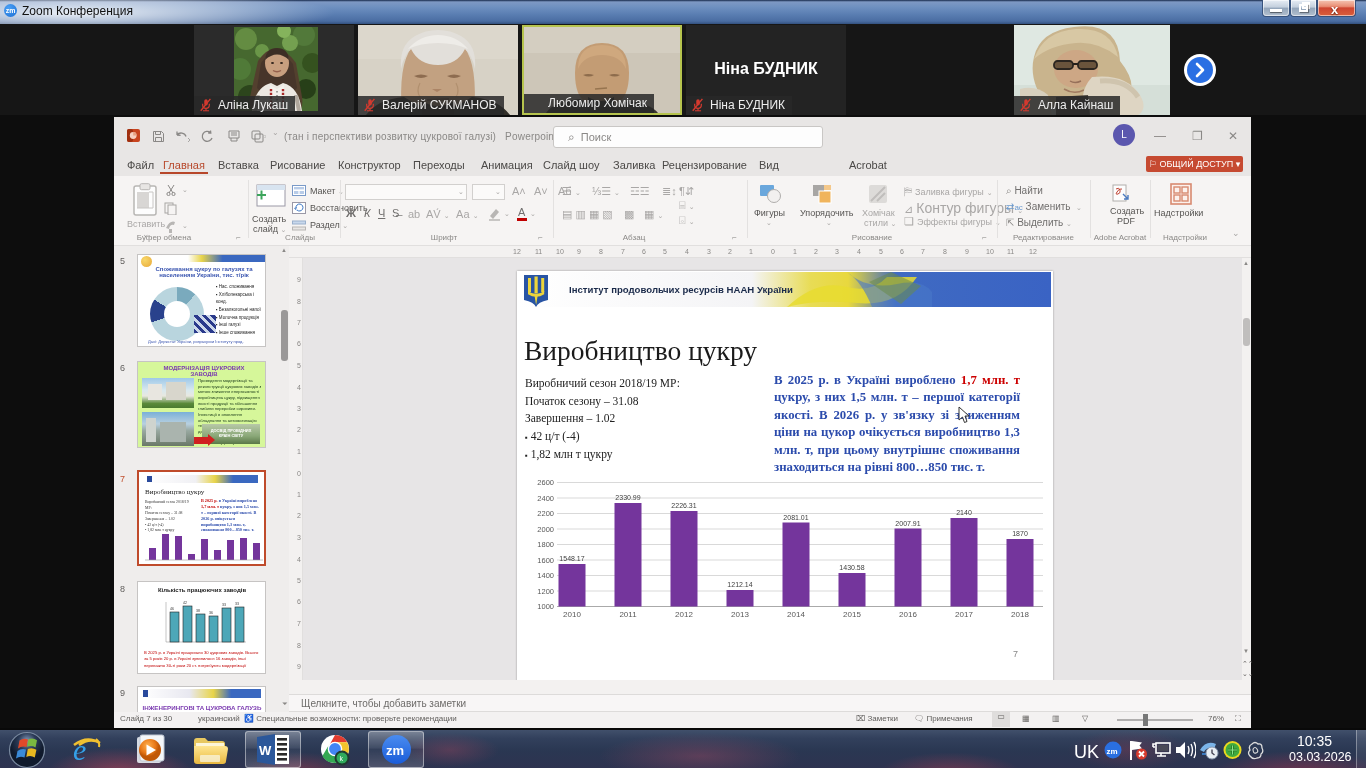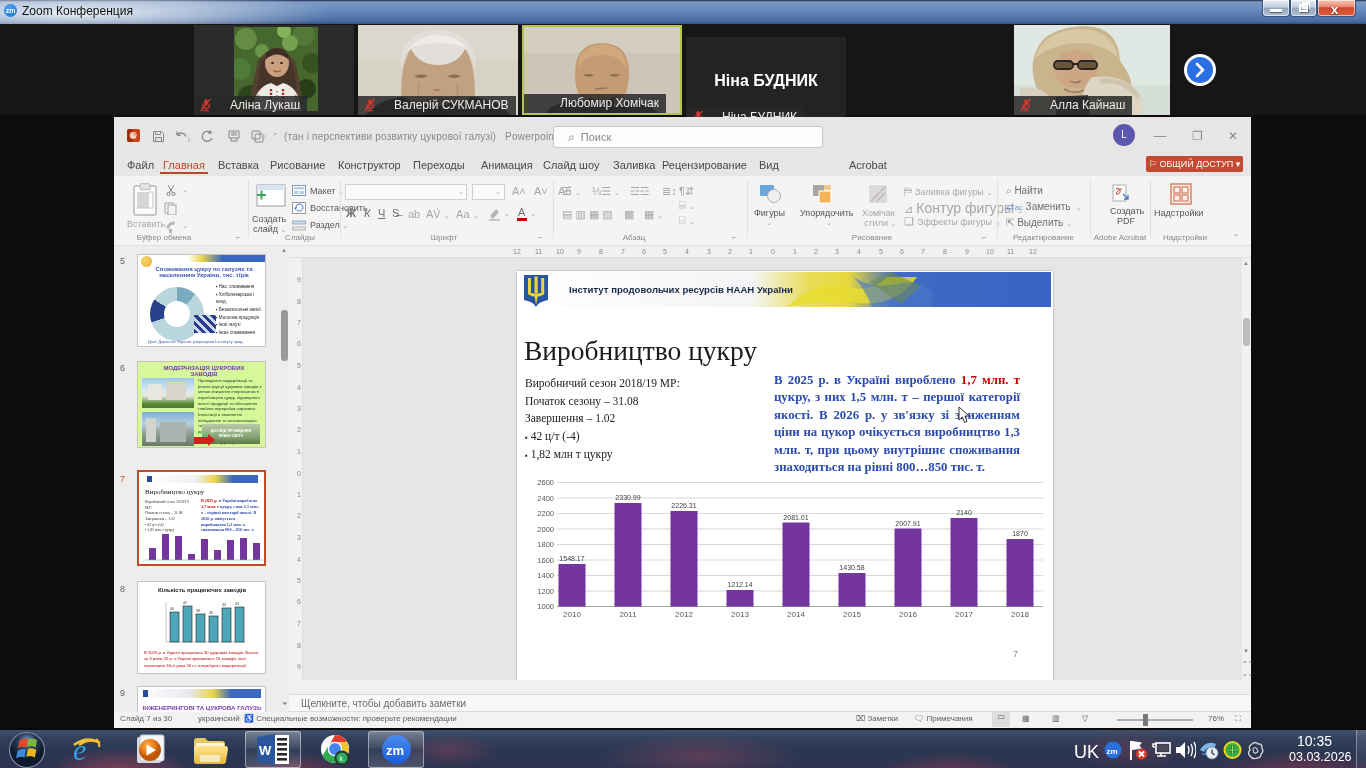--- a/index.html
+++ b/index.html
@@ -24,21 +24,21 @@
 #wclose { left:1317px; width:39px; background:linear-gradient(180deg,#f5c5b2 0%,#e98e75 40%,#cf4631 50%,#d95f3b 100%); }
 #wmin .s { position:absolute; left:7px; top:9px; width:12px; height:3px; background:#fff; box-shadow:0 1px 1px rgba(0,0,0,0.5); }
 #wmax .s { position:absolute; left:8px; top:4px; width:9px; height:8px; border:2px solid #fff; box-shadow:1px 1px 1px rgba(0,0,0,0.4); background:transparent; }
 #wmax .s2 { position:absolute; left:11px; top:2px; width:8px; height:7px; border:2px solid #fff; background:#cfd8e2;}
 #wclose .s { position:absolute; left:13px; top:2px; color:#fff; font-size:13px; font-weight:bold; text-shadow:0 1px 2px rgba(0,0,0,0.6); font-family:"Liberation Sans",sans-serif;}
 
 
 #vstrip { position:absolute; top:24px; left:0; width:1366px; height:91px; background:#161616; }
 .vtile { position:absolute; top:1px; height:90px; width:160px; background:#1e1e1e; overflow:hidden; }
 .vlabel { position:absolute; left:0; bottom:0; height:19px; background:rgba(40,40,40,0.85); color:#ececec;
-  font-size:12px; line-height:19px; padding:0 7px 0 36px; white-space:nowrap; }
+  font-size:12px; line-height:19px; padding:0 7px 0 24px; white-space:nowrap; }
 .micx { position:absolute; left:5px; bottom:3px; width:14px; height:14px; }
 .cname { position:absolute; left:0; right:0; top:35px; text-align:center; color:#fff; font-size:16px; font-weight:bold; }
 </style>
 </head>
 <body>
 <div id="root">
 <div id="ztitle">
       <div class="glow"></div>
   <div id="zicon">zm</div>
       <div id="ztext">Zoom Конференция</div>
@@ -130,21 +130,21 @@
       <path d="M54 42 q0 -24 24 -24 q24 0 24 24 q-6 -14 -24 -14 q-18 0 -24 14z" fill="#cfa87e"></path>
       <path d="M59 48 q5 -2 11 0 q-5 3 -11 0" fill="#8d6c4c"></path>
       <path d="M85 48 q5 -2 11 0 q-5 3 -11 0" fill="#8d6c4c"></path>
       <path d="M71 62 l12 -1" stroke="#96744f" stroke-width="1.6" fill="none"></path>
       <path d="M22 86 q8 -12 34 -14 q26 18 48 2 q22 2 30 12z" fill="#3b3731"></path>
       <path d="M64 70 q14 8 26 0 l0 16 l-26 0z" fill="#322e29"></path>
     </svg>
     <div class="vlabel" style="bottom:0;">Любомир Хомічак</div>
   </div>
 
-  <div class="vtile" style="left:686px; background:#232323;margin-top:12px;">
+  <div class="vtile" style="left:686px; background:#232323;">
     <div class="cname">Ніна БУДНИК</div>
     <div class="vlabel">Ніна БУДНИК</div>
         <svg class="micx" viewBox="0 0 16 16">
           <g fill="#d33a2f">
             <rect x="6" y="1.5" width="4" height="7" rx="2"></rect>
             <path d="M3.5 6.5v1.5a4.5 4.5 0 0 0 9 0V6.5h-1.4v1.5a3.1 3.1 0 0 1-6.2 0V6.5z"></path>
             <rect x="7.3" y="12" width="1.4" height="2.5"></rect>
             <rect x="4.5" y="14" width="7" height="1.2"></rect>
           </g>
           <line x1="2" y1="14.5" x2="13" y2="1" stroke="#d33a2f" stroke-width="1.6"></line>

